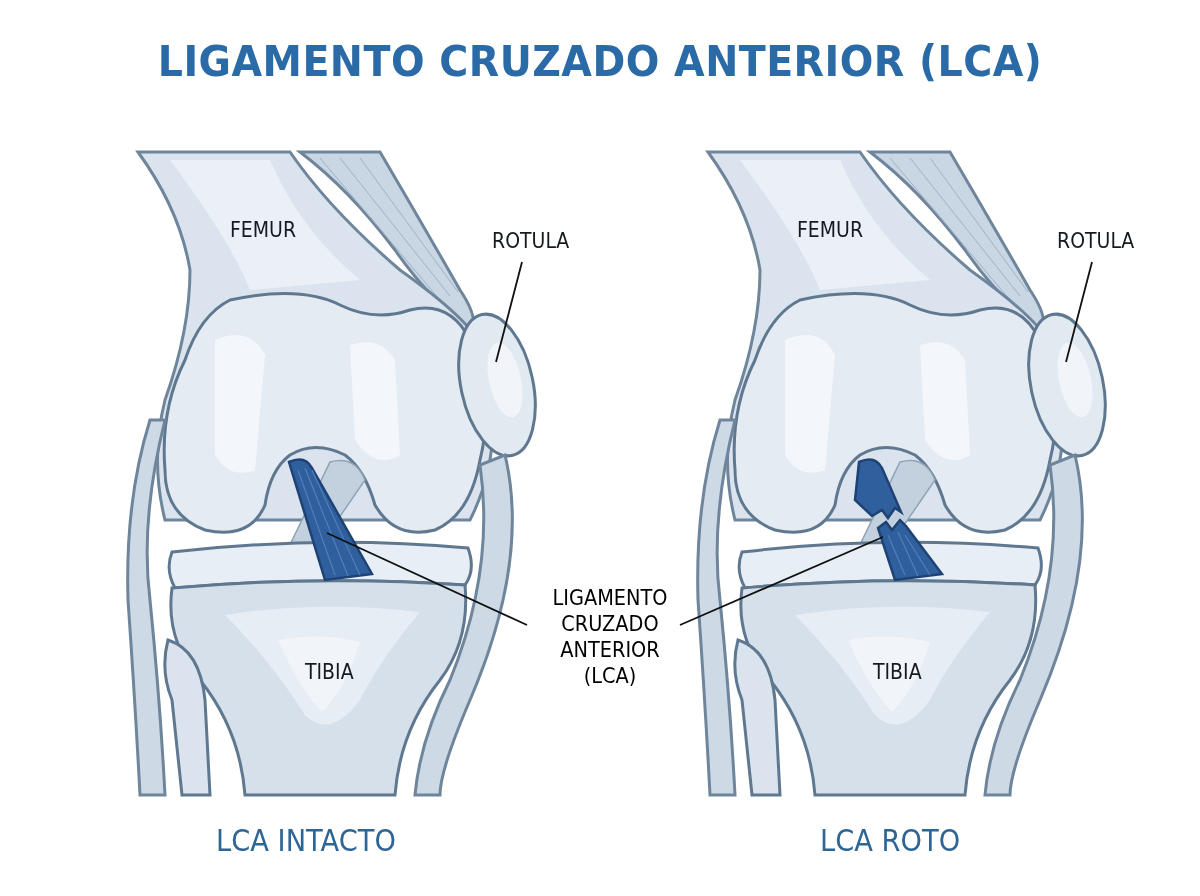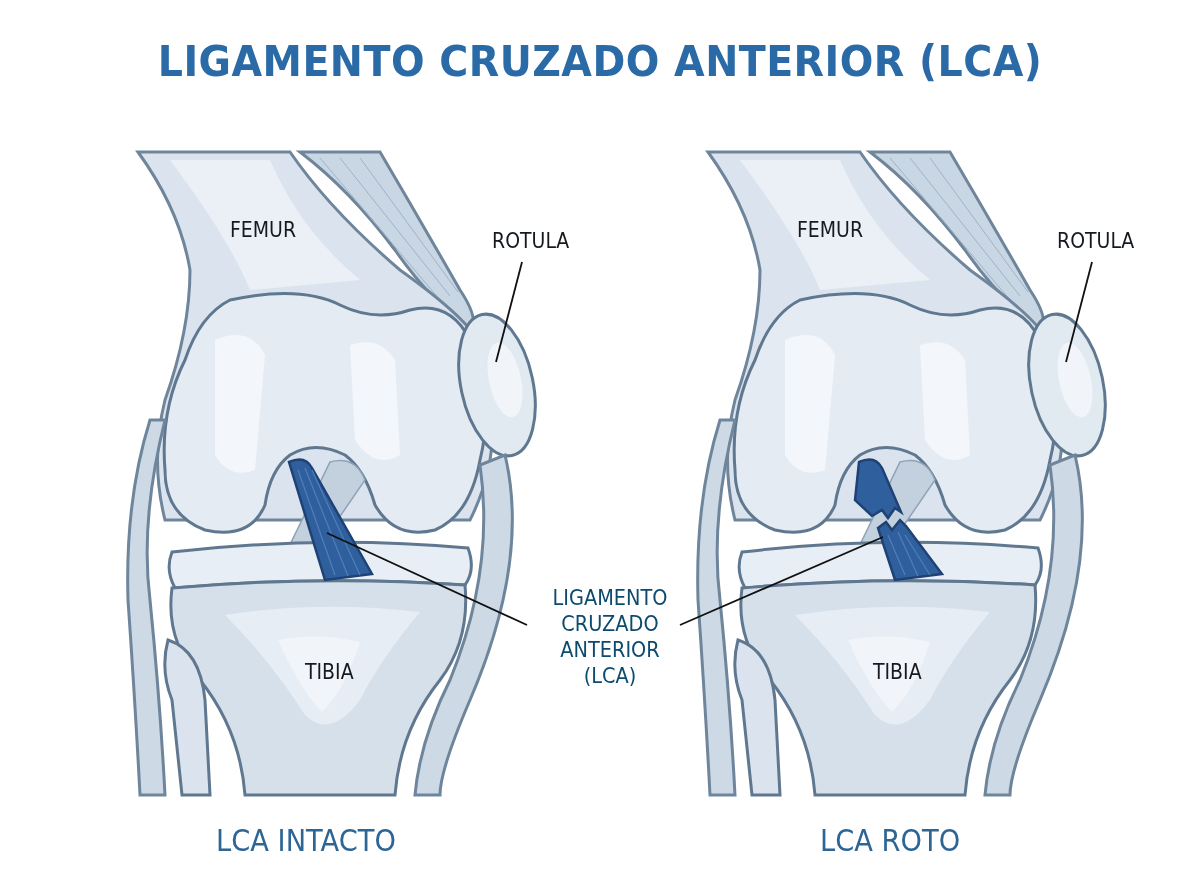--- a/index.html
+++ b/index.html
@@ -5,21 +5,21 @@
   html, body { margin: 0; padding: 0; background: #ffffff; }
   body { width: 1200px; height: 896px; position: relative; overflow: hidden;
          font-family: "DejaVu Sans", "Liberation Sans", sans-serif; }
   .title { position: absolute; left: 0; top: 36px; width: 1200px; text-align: center;
            font-family: "DejaVu Sans", sans-serif; font-weight: bold; font-size: 43px;
            color: #2a6aa6; letter-spacing: 0.5px; transform: scaleX(0.92); transform-origin: center; }
   svg.art { position: absolute; left: 0; top: 0; }
   .lbl { position: absolute; font-family: "DejaVu Sans", sans-serif; font-size: 21px; color: #151a20;
          transform: scaleX(0.9); transform-origin: left top; white-space: nowrap; }
   .center-lbl { position: absolute; left: 510px; top: 585px; width: 200px; text-align: center;
-                font-family: "DejaVu Sans", sans-serif; font-size: 21px; line-height: 26px; color: #0c4a6e; }
+                font-family: "DejaVu Sans", sans-serif; font-size: 21px; line-height: 26px; color: #000000; }
   .center-lbl div { transform: scaleX(0.92); }
   .caption { position: absolute; top: 822px; font-family: "DejaVu Sans", sans-serif; font-size: 31px;
              color: #2d6594; transform: scaleX(0.88); transform-origin: left top; white-space: nowrap; }
 </style>
 </head>
 <body>
 
 <div class="title">LIGAMENTO CRUZADO ANTERIOR (LCA)</div>
 
 <svg class="art" width="1200" height="896" viewBox="0 0 1200 896">

